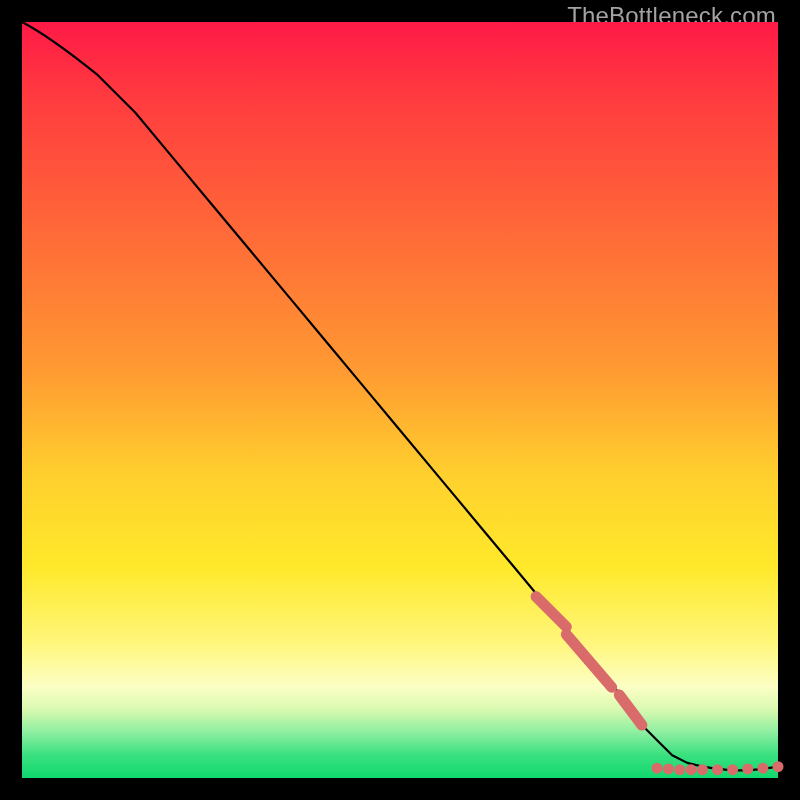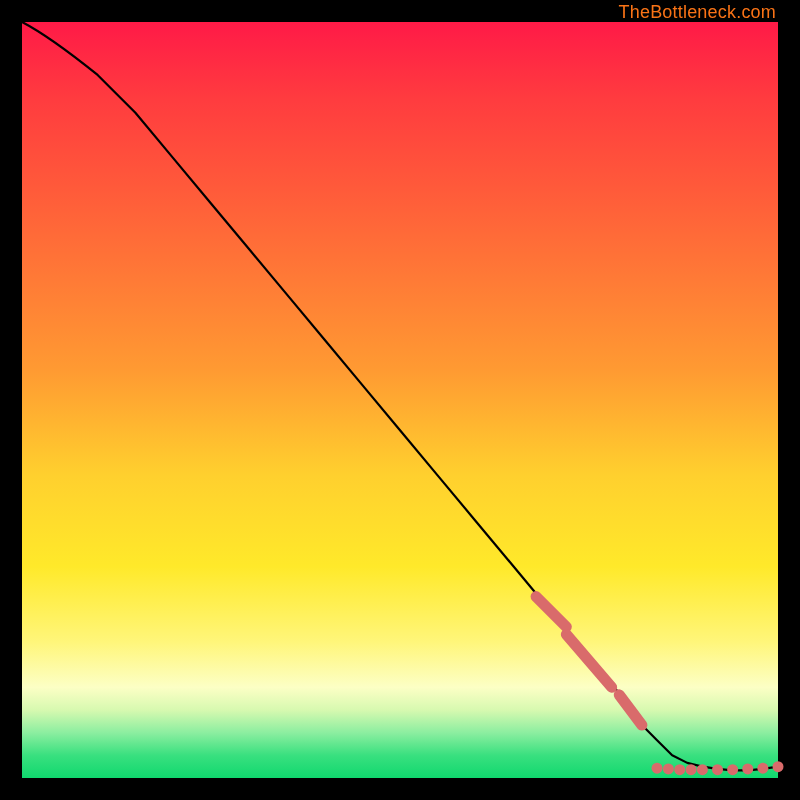--- a/index.html
+++ b/index.html
@@ -37,22 +37,22 @@
       #d7f9b0 91%,
       #8ceea0 94%,
       #39e07f 97%,
       #10d86e 100%
     );
   }
   .watermark {
     position: absolute;
     top: 2px;
     right: 24px;
-    color: #f97316;
-    font-size: 18px;
+    color: #a3a3a3;
+    font-size: 24px;
     letter-spacing: 0.2px;
     font-weight: 500;
     user-select: none;
   }
   svg.curve {
     position: absolute;
     left: 0;
     top: 0;
     width: 756px;
     height: 756px;

